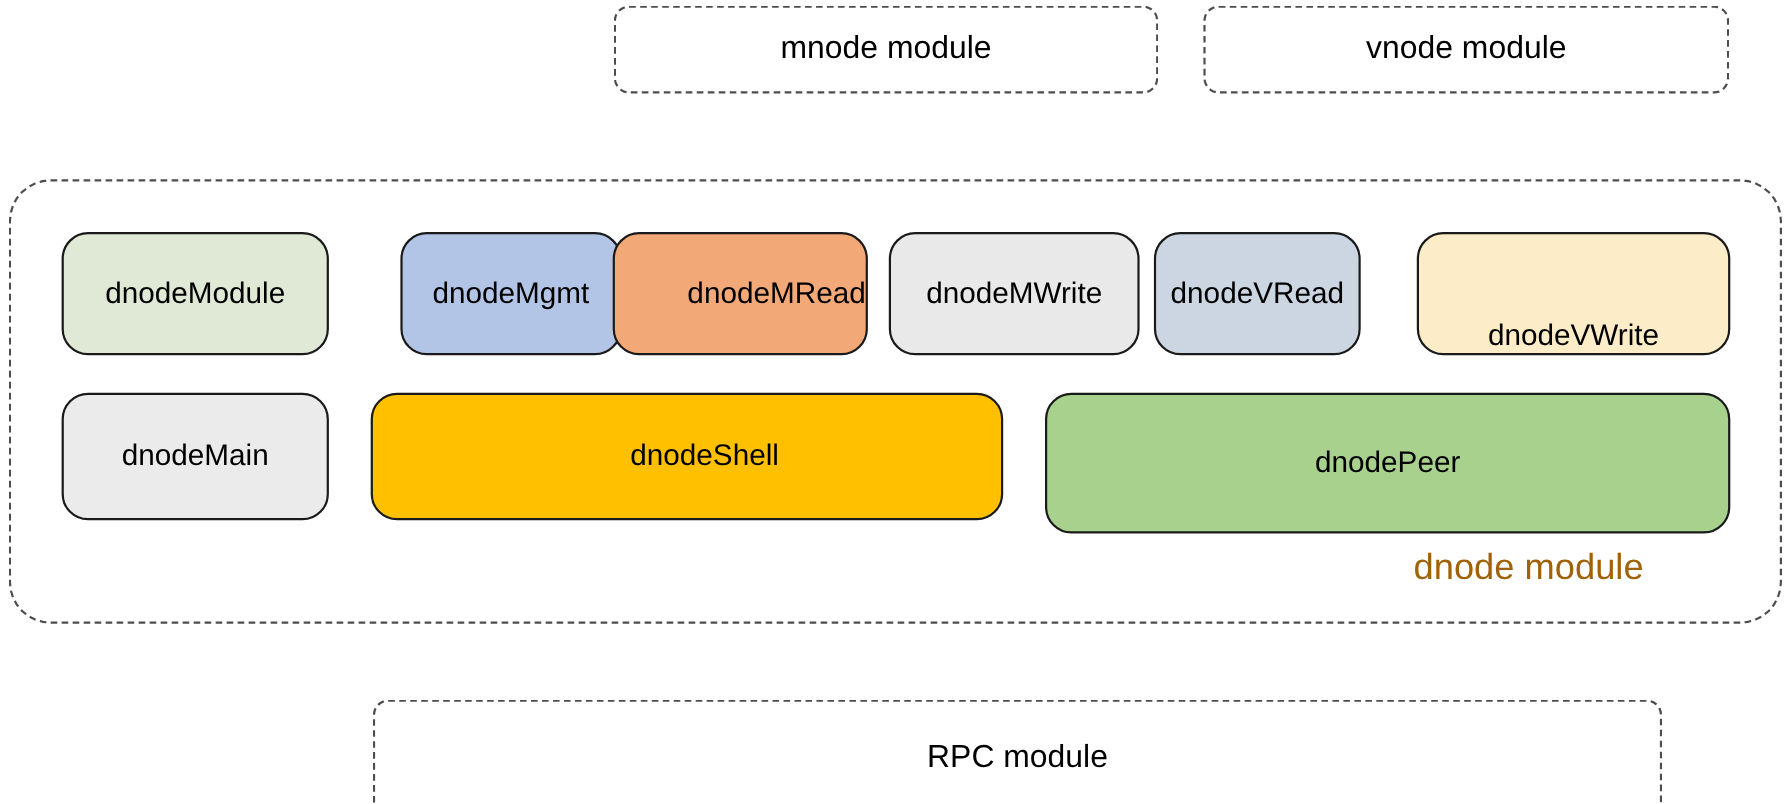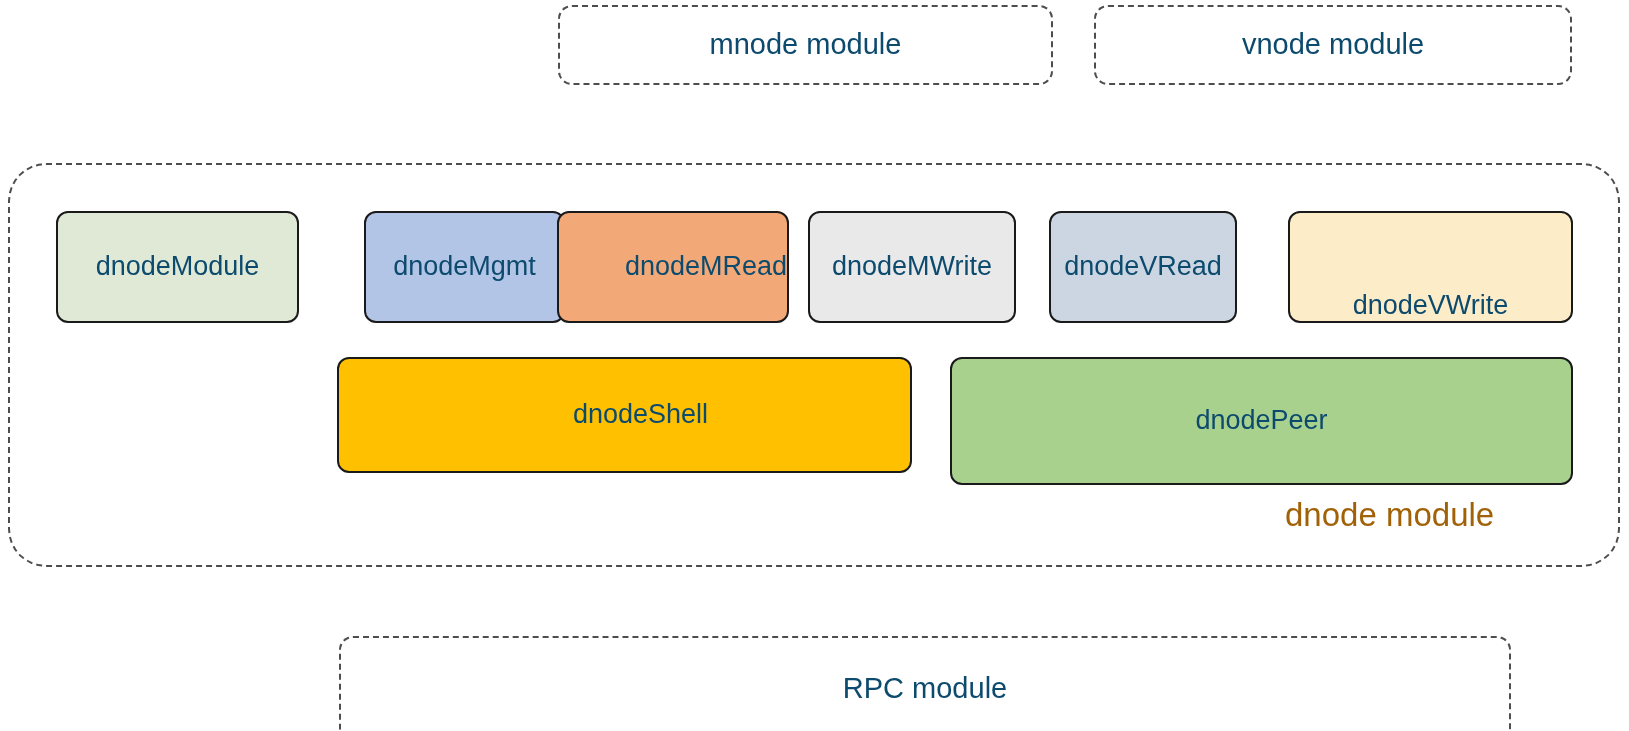--- a/index.html
+++ b/index.html
@@ -15,37 +15,37 @@
     font-family: "Liberation Sans", sans-serif;
     overflow: hidden;
   }
   .node {
     position: absolute;
     box-sizing: border-box;
     display: flex;
     align-items: center;
     justify-content: center;
     text-align: center;
-    color: #0c4a6e;
+    color: #000000;
     line-height: 1.15;
   }
   
   .dashed-box {
     background: #ffffff;
     border: 2px dashed #4d4d4d;
     border-radius: 14px;
     font-size: 29px;
   }
   .dashed-box.big {
     border-radius: 38px;
   }
   
   .solid-box {
     border: 2px solid #1a1a1a;
-    border-radius: 12px;
+    border-radius: 24px;
     font-size: 27px;
   }
   .label-floating {
     position: absolute;
     font-size: 33px;
     color: #a16207;
     white-space: nowrap;
   }
   svg.connectors {
     position: absolute;
@@ -82,30 +82,33 @@
 
   <div class="node solid-box" id="r1-0" style="left: 56px; top: 211px; width: 243px; height: 112px; background: rgb(223, 233, 213); border-color: rgb(26, 26, 26);">
     <span>dnodeModule</span>
   </div>
   <div class="node solid-box" id="r1-1" style="left: 336px; top: 211px; width: 201px; height: 112px; background: rgb(179, 197, 230); border-color: rgb(26, 26, 26); margin-left: 28px;">
     <span>dnodeMgmt</span>
   </div>
   <div class="node solid-box" id="r1-2" style="left: 557px; top: 211px; width: 232px; height: 112px; background: rgb(242, 169, 119); border-color: rgb(26, 26, 26); justify-content: flex-end;">
     <span>dnodeMRead</span>
   </div>
-  <div class="node solid-box" id="r1-3" style="left: 808px; top: 211px; width: 208px; height: 112px; background: rgb(233, 233, 233); border-color: rgb(26, 26, 26);">
+  <div class="node solid-box" id="r1-3" style="left: 808px; top: 211px; width: 228px; height: 112px; background: rgb(233, 233, 233); border-color: rgb(26, 26, 26);">
     <span>dnodeMWrite</span>
   </div>
   <div class="node solid-box" id="r1-4" style="left: 1049px; top: 211px; width: 188px; height: 112px; background: rgb(204, 214, 226); border-color: rgb(26, 26, 26);">
     <span>dnodeVRead</span>
   </div>
   <div class="node solid-box" id="r1-5" style="left: 1288px; top: 211px; width: 285px; height: 112px; background: rgb(253, 236, 200); border-color: rgb(26, 26, 26); align-items: flex-end;">
     <span>dnodeVWrite</span>
   </div>
 
+  <div class="node solid-box" id="r2-0" style="left: 56px; top: 357px; width: 243px; height: 116px; background: rgb(235, 235, 235); border-color: rgb(26, 26, 26);">
+    <span>dnodeMain</span>
+  </div>
   <div class="node solid-box" id="r2-1" style="left: 337px; top: 357px; width: 575px; height: 116px; background: rgb(255, 192, 0); border-color: rgb(26, 26, 26); padding-left: 32px;">
     <span>dnodeShell</span>
   </div>
   <div class="node solid-box" id="r2-2" style="left: 950px; top: 357px; width: 623px; height: 128px; background: rgb(169, 209, 142); border-color: rgb(26, 26, 26);">
     <span>dnodePeer</span>
   </div>
 
   <div class="node dashed-box" id="bot-0" style="left: 339px; top: 636px; width: 1172px; height: 106px; background: rgb(255, 255, 255);">
     <span>RPC module</span>
   </div>

